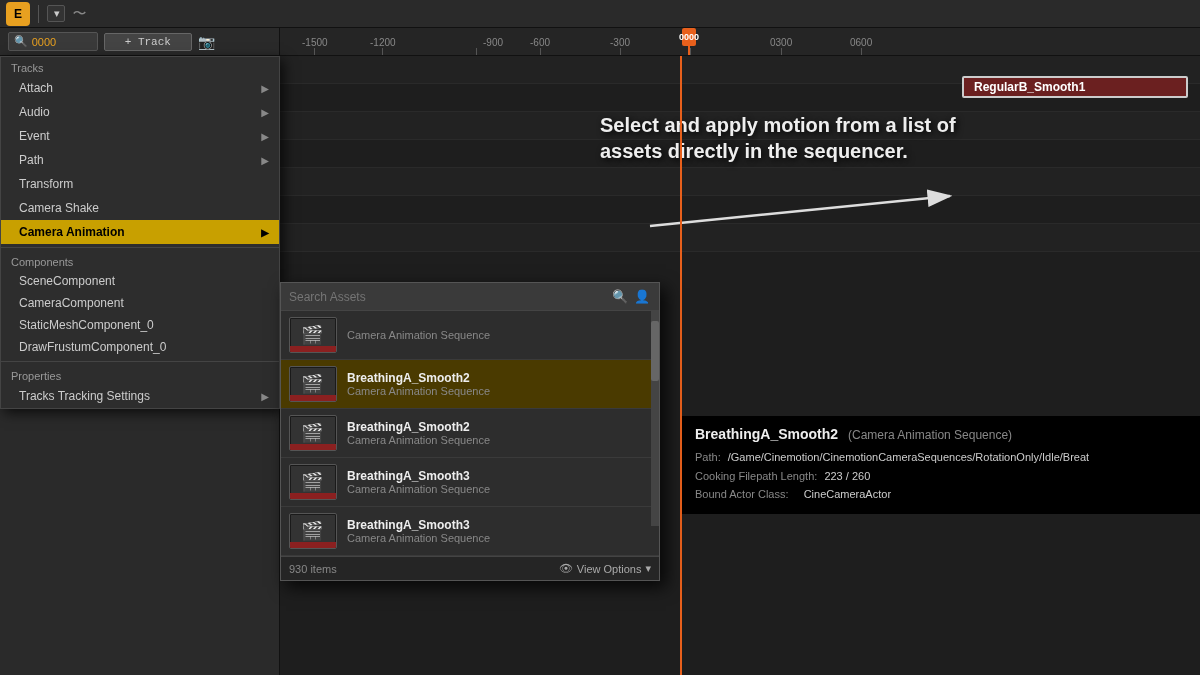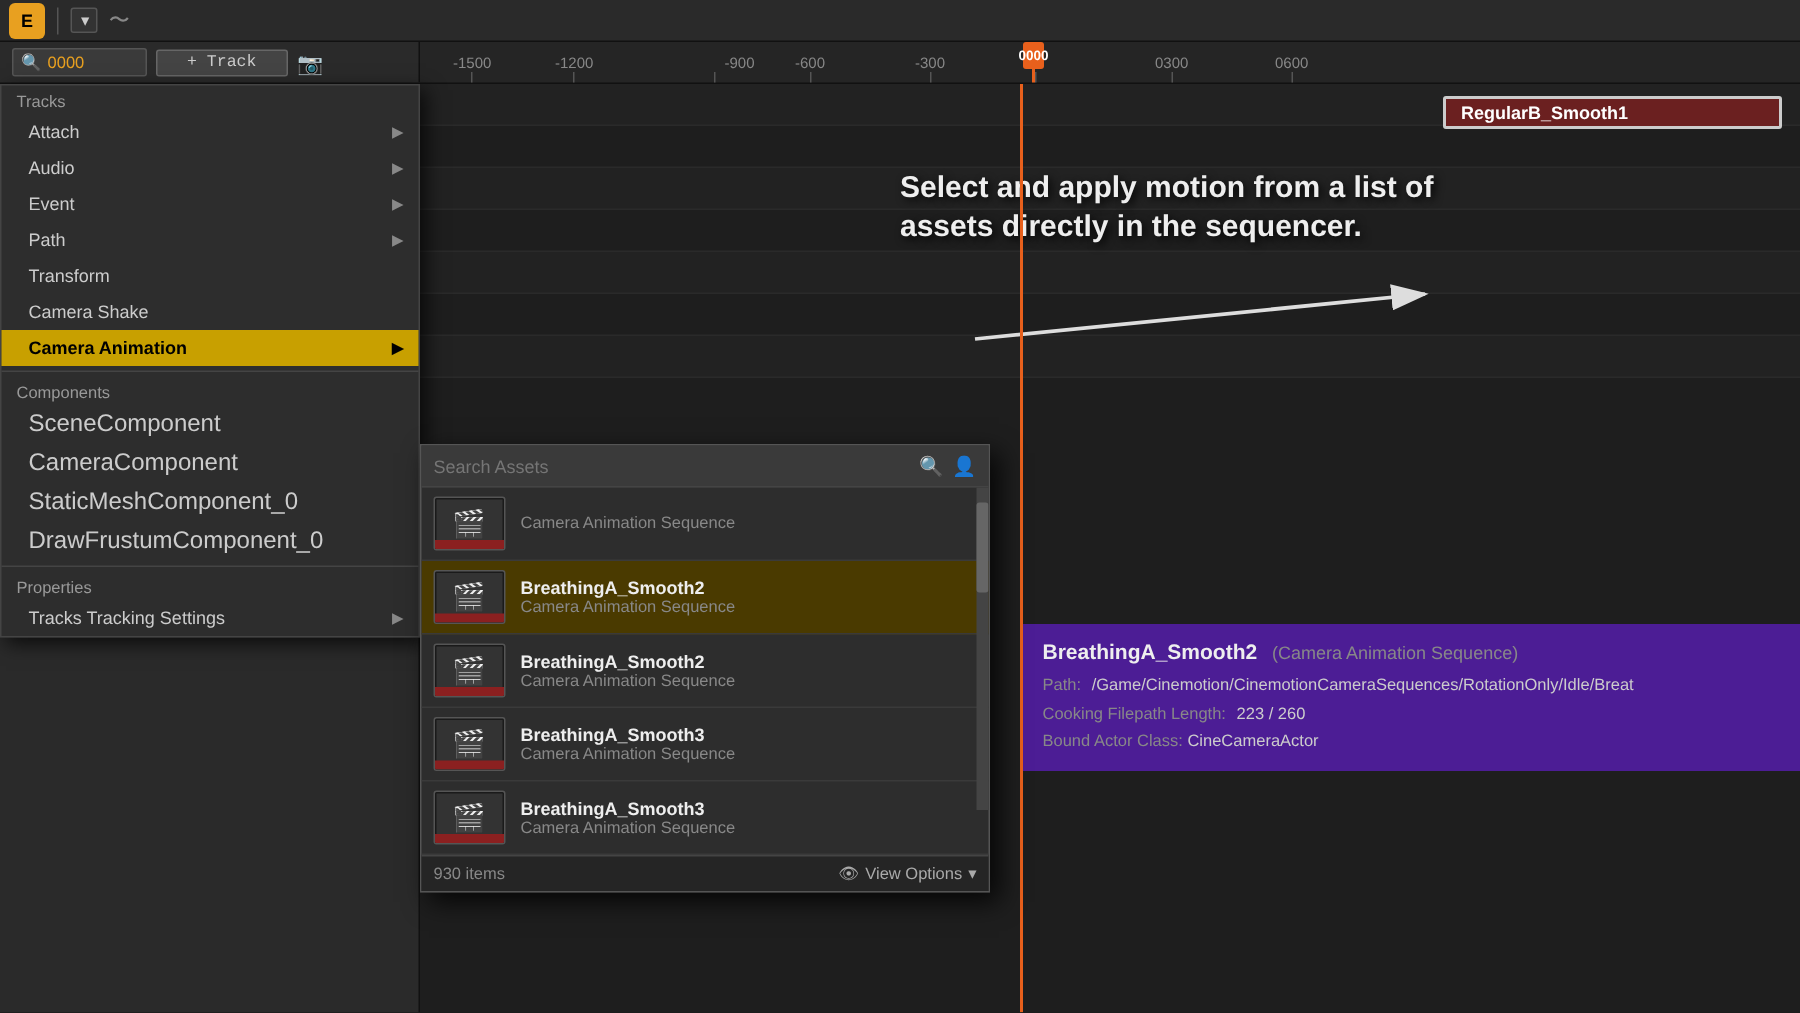--- a/index.html
+++ b/index.html
@@ -134,27 +134,27 @@
       justify-content: space-between;
     }
     .menu-item.selected { background: #c8a000; color: #000; font-weight: bold; }
     .menu-item.selected .arrow { color: #000; }
     .arrow { font-size: 10px; color: #888; }
     .menu-divider { height: 1px; background: #444; margin: 3px 0; }
     .menu-item-sub {
       display: flex; align-items: center;
       padding: 4px 10px 4px 18px;
       cursor: pointer; color: #ccc;
-      font-size: 16px;
+      font-size: 12px;
     }
 
     
     #asset-picker {
       position: absolute;
-      left: 280px; top: 240px;
+      left: 280px; top: 226px;
       width: 380px;
       background: #2d2d2d;
       border: 1px solid #555;
       z-index: 200;
       box-shadow: 6px 6px 16px rgba(0,0,0,0.8);
     }
     .asset-search-bar {
       display: flex; align-items: center;
       background: #3a3a3a; padding: 6px 8px; gap: 6px;
       border-bottom: 1px solid #444;
@@ -242,21 +242,21 @@
       position: absolute; top: 0; bottom: 0;
       width: 1px; background: #3a7a3a;
       z-index: 5;
     }
 
     
     #info-panel {
       position: absolute;
       right: 0; top: 0;
       width: 520px;
-      background: #4c1d95;
+      background: #000000;
       border-left: 1px solid #333;
       padding: 10px 14px;
     }
     .info-title { color: #eee; font-size: 14px; font-weight: bold; margin-bottom: 6px; }
     .info-title span.info-type { color: #888; font-size: 12px; font-weight: normal; margin-left: 6px; }
     .info-row { color: #999; font-size: 11px; line-height: 1.7; }
     .info-row span.label { color: #888; margin-top: 40px; }
     .info-row span.value { color: #ccc; }
 
     
@@ -501,21 +501,21 @@
     <div class="tl-row" style="height:28px;"></div>
     <div class="tl-row" style="height:28px;"></div>
     <div class="tl-row" style="height:28px;"></div>
     <div class="tl-row" style="height:28px;"></div>
     <div class="tl-row" style="height:28px;"></div>
 
     <div class="tl-green-line" style="left:400px;"></div>
 
     <div class="tl-playhead" style="left:400px;"></div>
 
-    <div style="position:absolute;top:8px;right:12px;width:274px;z-index:5;padding-left:48px;">
+    <div style="position:absolute;top:20px;right:12px;width:274px;z-index:5;padding-left:48px;">
       <div style="
         background:#6b2020;
         border:2px solid #ccc;
         border-radius:2px;
         height:22px;
         display:flex;align-items:center;
         padding:0 10px;
         color:#fff;font-size:12px;font-weight:bold;
       ">
         <span>RegularB_Smooth1</span>
@@ -539,18 +539,18 @@
       <div class="info-row">
         <span class="label">Path:</span>
         <span class="value" style="margin-left:4px;">/Game/Cinemotion/CinemotionCameraSequences/RotationOnly/Idle/Breat</span>
       </div>
       <div class="info-row">
         <span class="label">Cooking Filepath Length:</span>
         <span class="value" style="margin-left:4px;">223 / 260</span>
       </div>
       <div class="info-row">
         <span class="label">Bound Actor Class:</span>
-        <span class="value" style="margin-left:0;">CineCameraActor</span>
+        <span class="value" style="margin-left:12px;">CineCameraActor</span>
       </div>
     </div>
 
   </div>
 </div>
 
 </body></html>

